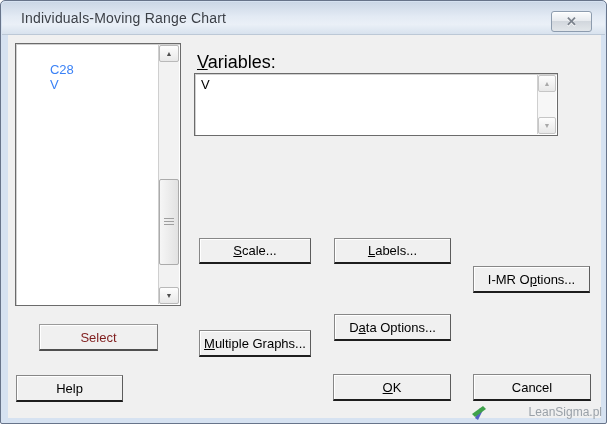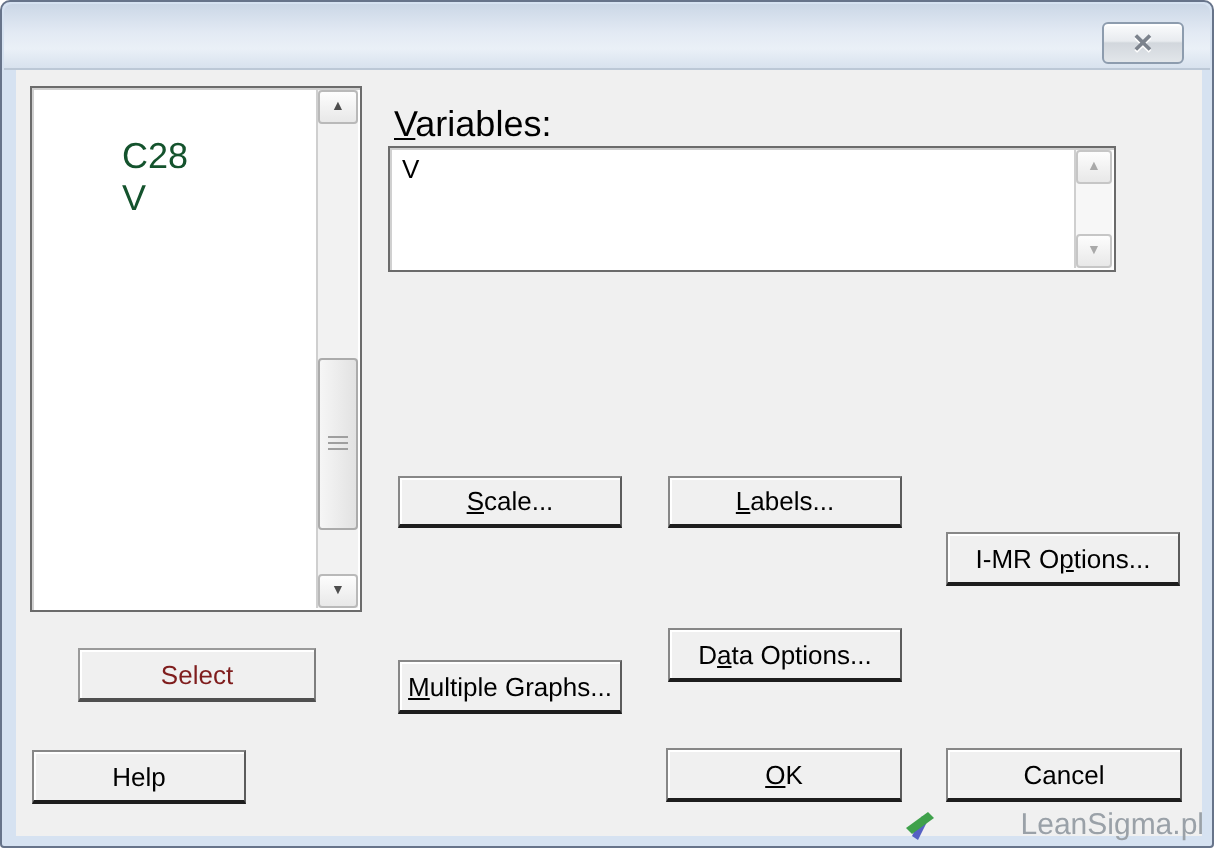--- a/index.html
+++ b/index.html
@@ -40,21 +40,21 @@
     background:#f0f0f0;
   }
 
   
   .listbox {
     position:absolute; left:7px; top:8px; width:166px; height:263px;
     background:#ffffff;
     border:1px solid #6b6b6b;
     box-shadow: inset 1px 1px 0 rgba(120,120,120,0.35);
   }
-  .list-row { position:absolute; left:5px; top:3px; font-size:18px; color:#14532d; white-space:pre; }
+  .list-row { position:absolute; left:5px; top:3px; font-size:13px; color:#3b82f6; white-space:pre; }
   .list-row .col-id { display:inline-block; width:42px; }
 
   .vscroll {
     position:absolute; right:1px; top:1px; bottom:1px; width:21px;
     background:#f2f2f2; border-left:1px solid #cfcfcf;
   }
   .sb-btn {
     position:absolute; left:0; width:100%; height:17px;
     background:linear-gradient(to bottom,#fdfdfd,#e8e8e8);
     border:1px solid #b9b9b9; border-radius:2px;
@@ -109,28 +109,29 @@
   .btn-select  { left:31px;  top:289px; width:119px; height:27px; }
   .btn-help    { left:8px;   top:340px; width:107px; height:27px; }
   .btn-ok      { left:325px; top:339px; width:118px; height:27px; }
   .btn-cancel  { left:465px; top:339px; width:118px; height:27px; }
 
   
   .watermark {
     position:absolute; right:4px; bottom:2px; height:18px;
     display:flex; align-items:center; gap:3px; z-index:5;
   }
-  .watermark .wm-text { font-size:15px; color:#9aa1a8;margin-left:38px; }
+  .watermark .wm-text { font-size:12px; color:#9aa1a8;margin-left:38px; }
 </style>
 </head>
 <body>
 
 <div class="dialog">
 
   <div class="titlebar">
+    <span class="title-text">Individuals-Moving Range Chart</span>
     <div class="close-btn">
       <span>✕</span>
     </div>
   </div>
 
   <div class="content">
 
     <div class="listbox">
       <div class="list-row">
         <span class="col-id">C28</span>

